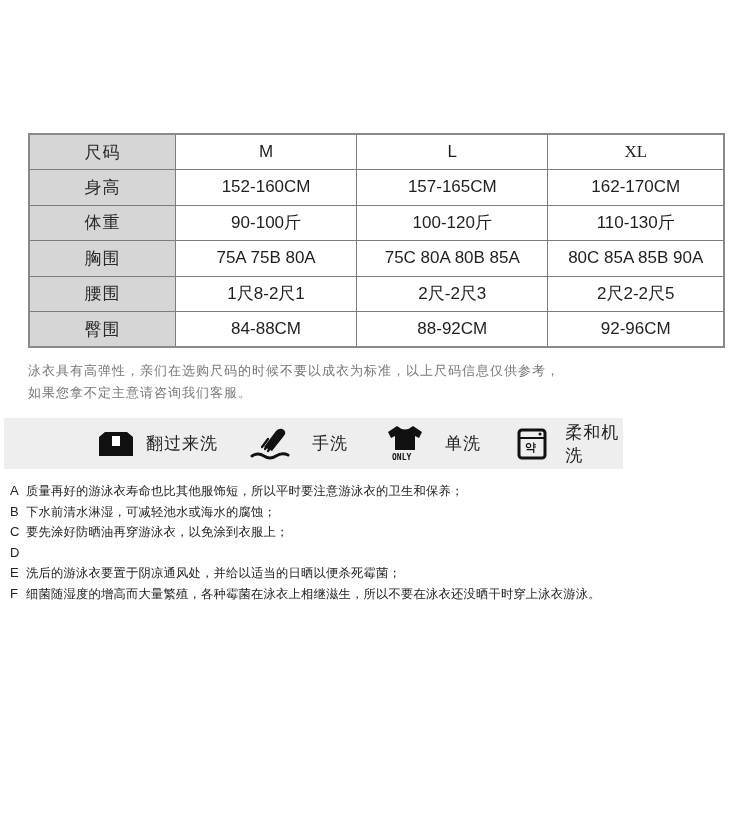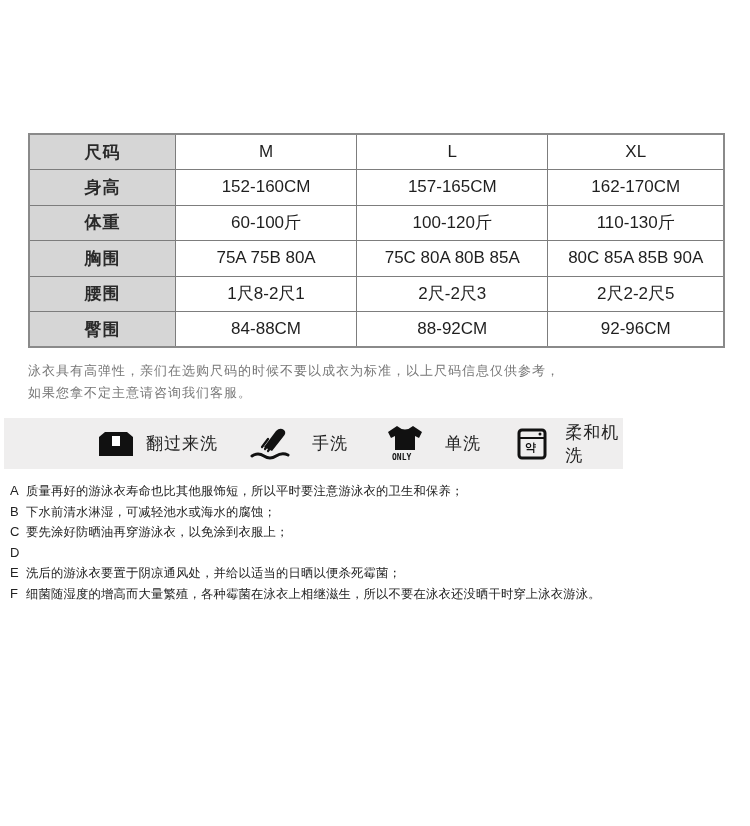--- a/index.html
+++ b/index.html
@@ -12,26 +12,26 @@
       border: 2px solid #8a8a8a;
     }
     .size-table td {
       border: 1.5px solid #7d7d7d;
       height: 35.5px; text-align: center; vertical-align: middle;
       font-family: "Liberation Sans", "DejaVu Sans", sans-serif;
       font-size: 17px; color: #1f1f1f; white-space: nowrap;
     }
     .size-table td.head-col {
       background: #d6d6d6; width: 144px;
-      font-family: "DejaVu Sans", sans-serif; font-size: 17px; font-weight: bold; color: #2a2a2a;
+      font-family: "DejaVu Sans", sans-serif; font-size: 17px; font-weight: normal; color: #2a2a2a;
       letter-spacing: 1px;
     }
     .size-table td.col-m { width: 178px; }
     .size-table td.col-l { width: 188px; }
-    .size-table td.col-xl { width: 173px; }
+    .size-table td.col-xl { width: 173px; font-family: Liberation Serif, serif; }
 
     .note {
       position: absolute; left: 28px; top: 360px; width: 710px;
       font-family: "DejaVu Sans", sans-serif; font-size: 13px; color: #777;
       line-height: 22px; letter-spacing: 1px;
     }
 
     .care-band {
       position: absolute; left: 4px; top: 418px; width: 619px; height: 51px;
       background: #efeeee;
@@ -64,21 +64,21 @@
     <td class="col-xl">XL</td>
   </tr>
   <tr>
     <td class="head-col">身高</td>
     <td>152-160CM</td>
     <td>157-165CM</td>
     <td>162-170CM</td>
   </tr>
   <tr>
     <td class="head-col">体重</td>
-    <td>60-100斤</td>
+    <td>90-100斤</td>
     <td>100-120斤</td>
     <td>110-130斤</td>
   </tr>
   <tr>
     <td class="head-col">胸围</td>
     <td>75A 75B 80A</td>
     <td>75C 80A 80B 85A</td>
     <td>80C 85A 85B 90A</td>
   </tr>
   <tr>

